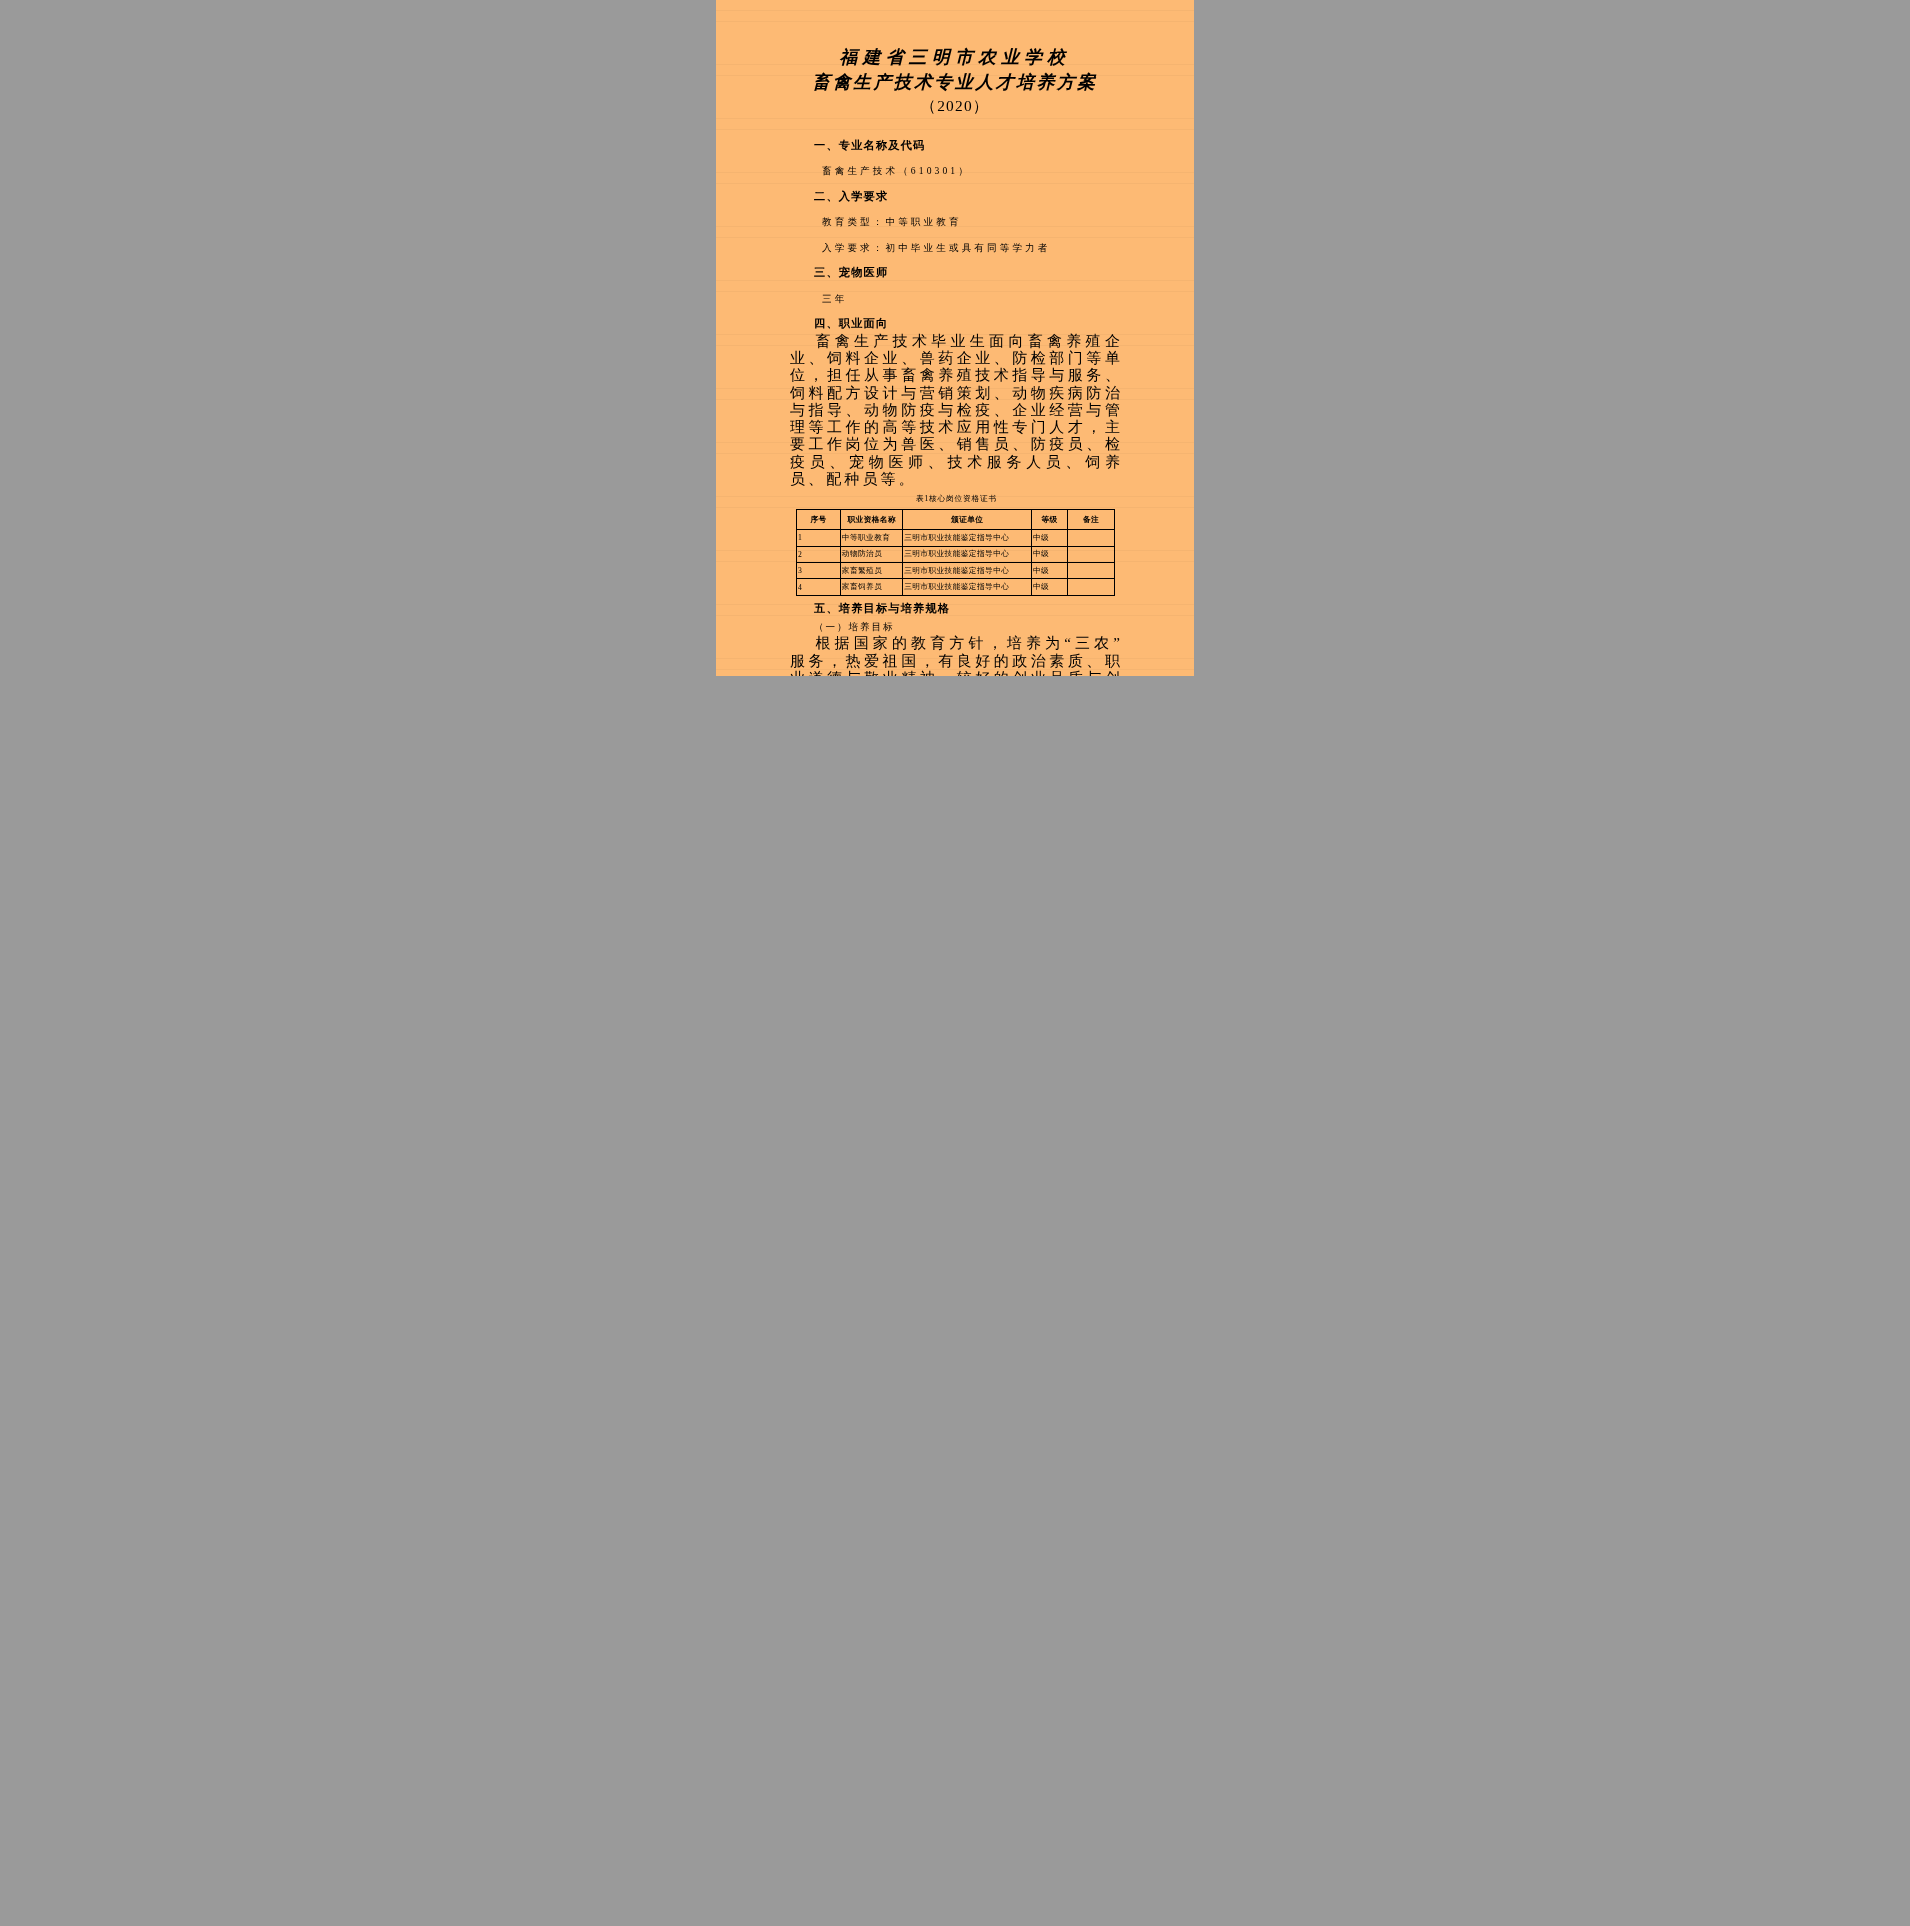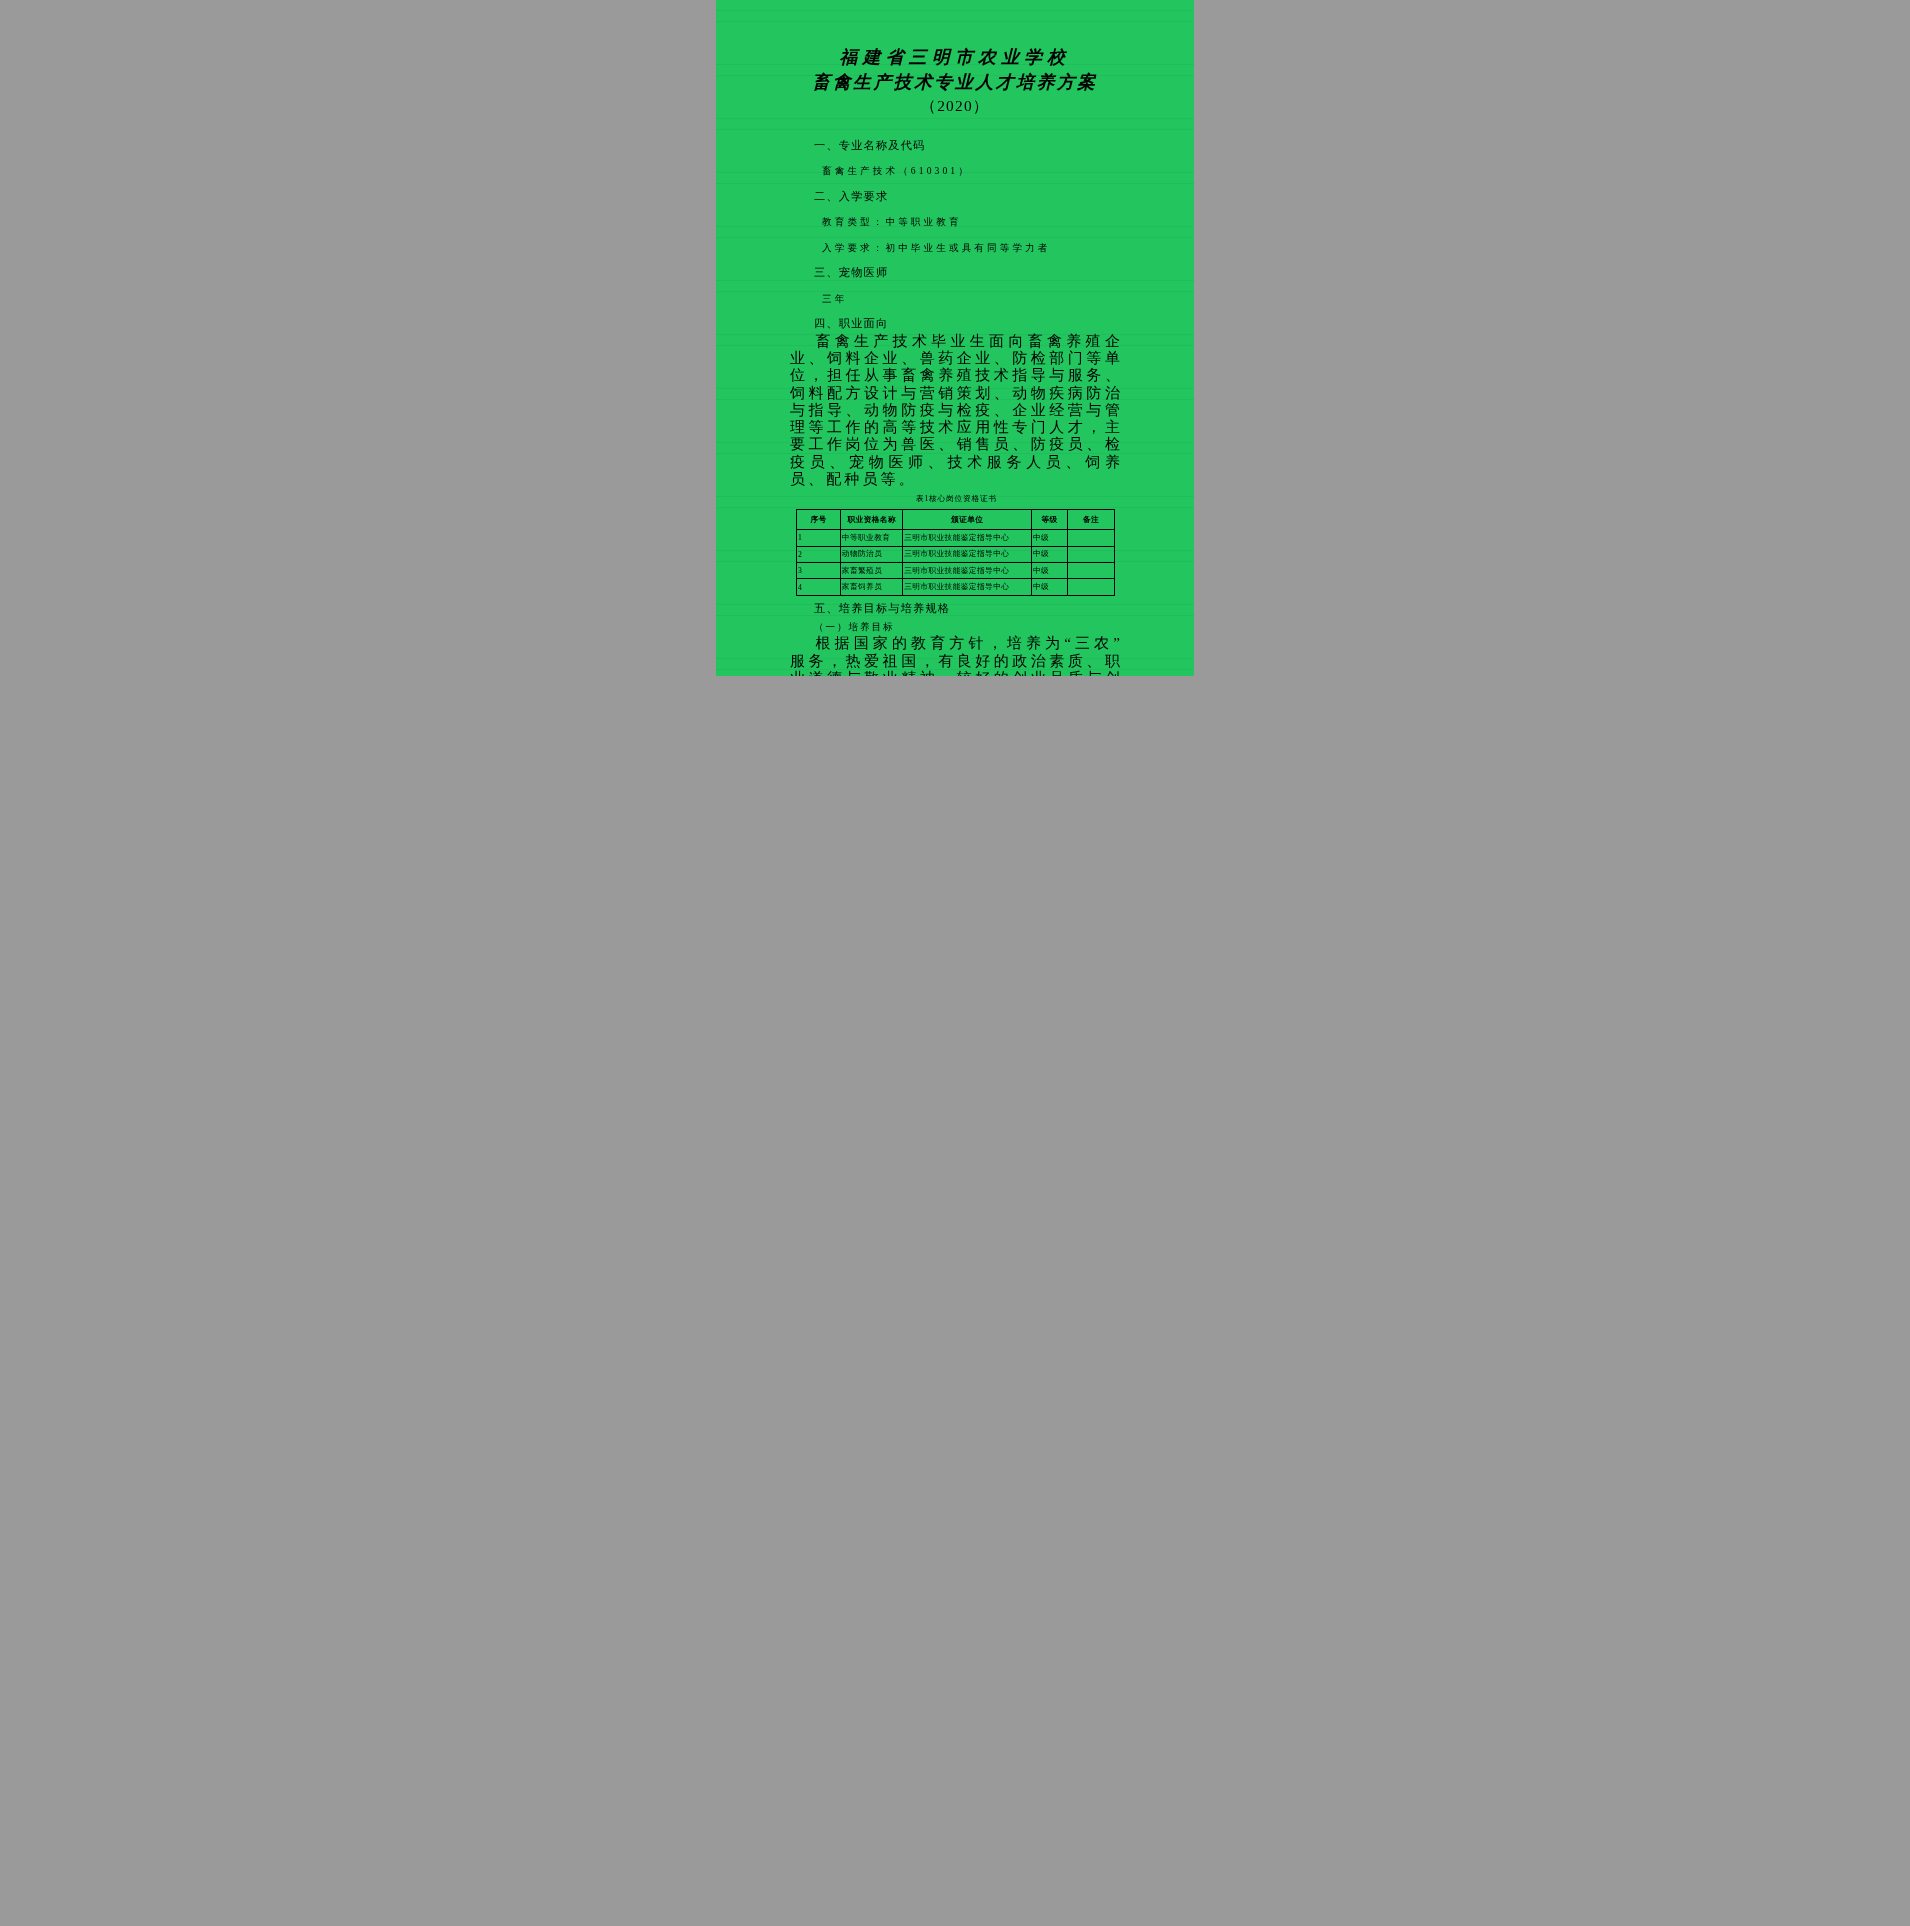--- a/index.html
+++ b/index.html
@@ -1,20 +1,20 @@
 <!DOCTYPE html>
 <html lang="zh" style="font-size:6.2px"><head>
 <meta charset="utf-8">
 <style>
   html,body{margin:0;padding:0;background:#9a9a9a;}
   .page{
     position:relative;
     width:478px;height:676px;
     margin:0 auto;
-    background:#22c55e;
+    background:#fdba74;
     color:#000;
     overflow:hidden;
     font-family:"Liberation Serif", serif;
   }
   
   .artifacts{
     position:absolute;inset:0;
     pointer-events:none;
     background-image:
       repeating-linear-gradient(180deg, transparent 0 10.4px, rgba(0,0,0,0.045) 10.4px 10.8px),
@@ -32,21 +32,21 @@
   .title-l1{font-size:17.7px;line-height:25px;letter-spacing:5.4px;}
   .title-l2{font-size:17.7px;line-height:25.4px;letter-spacing:2.7px;}
   .title-l3{font-size:15.4px;line-height:22.3px;letter-spacing:1.2px;font-style:normal;font-weight:normal;}
   .content{
     position:relative;
     padding:19px 71px 0 74px;
   }
   h2.sec{
     margin:0;
     font-family:"Liberation Sans", sans-serif;
-    font-weight:normal;
+    font-weight:bold;
     font-size:11.2px;
     line-height:17.7px;
     letter-spacing:1.2px;
     text-indent:24px;
   }
   p.line{
     margin:8px;
     font-size:9.6px;
     line-height:17.3px;
     letter-spacing:3.1px;

